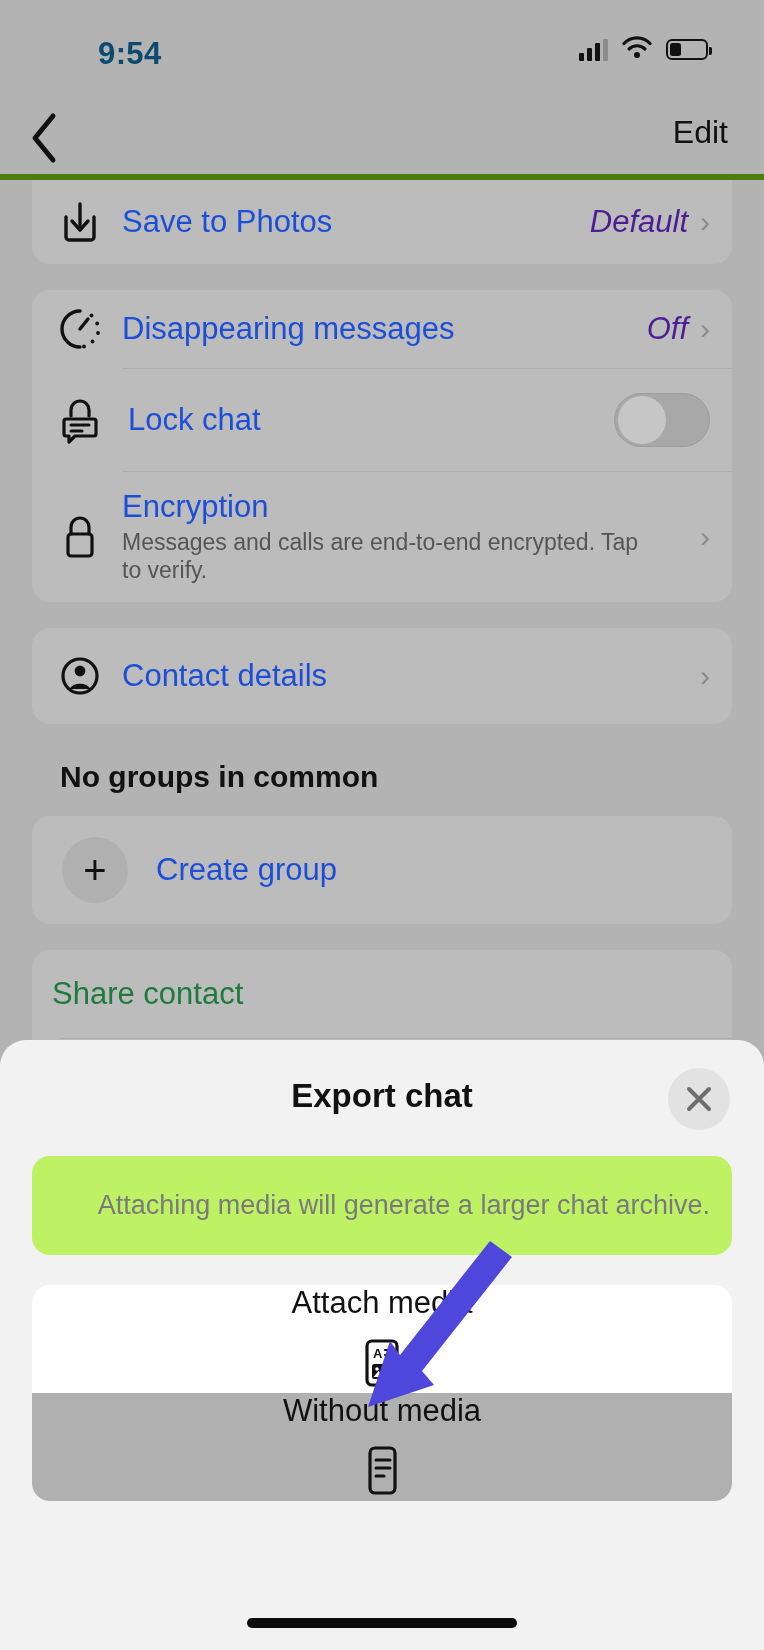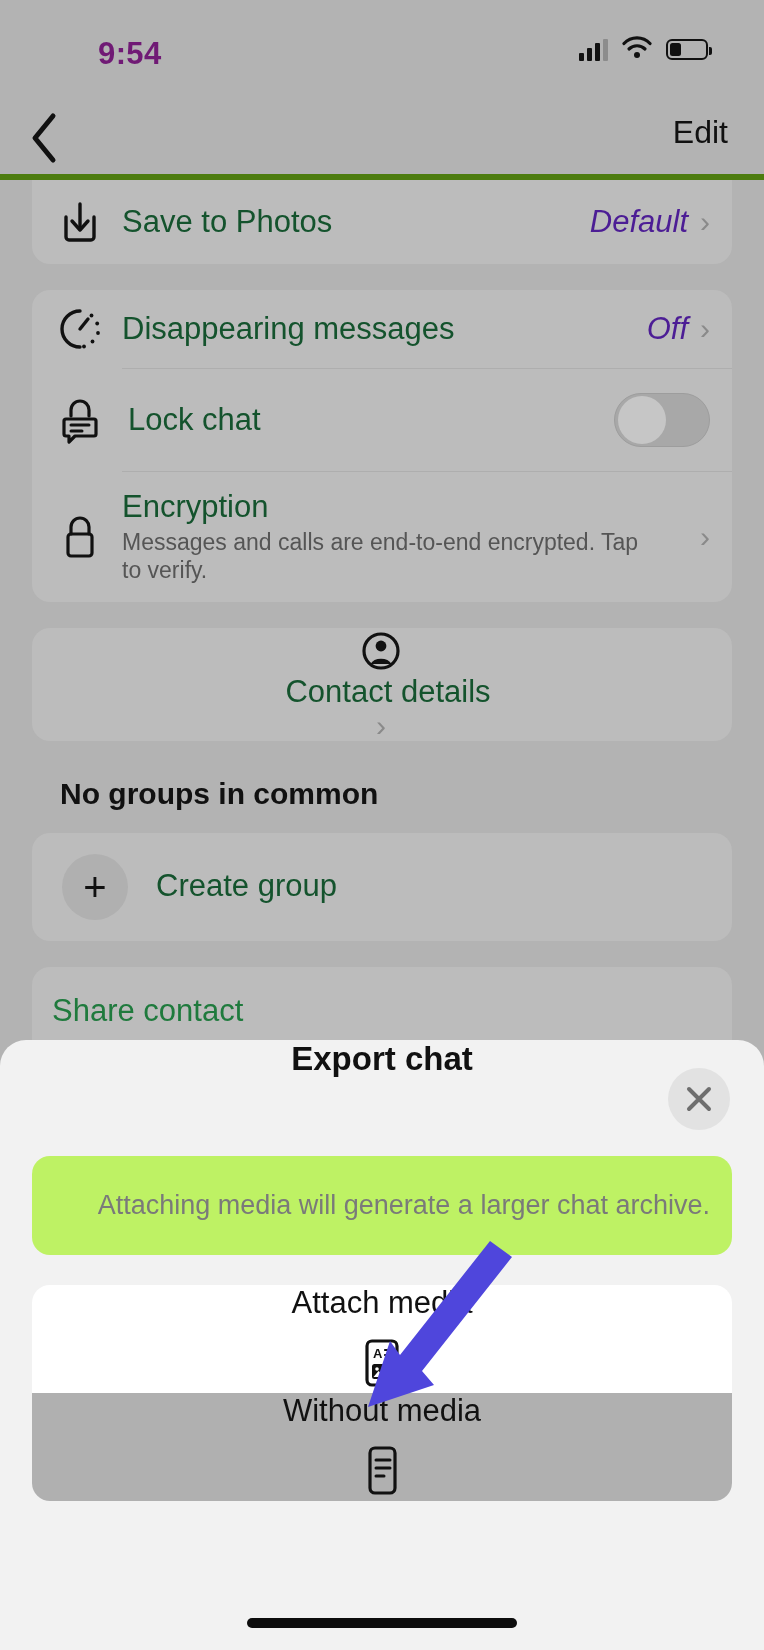--- a/index.html
+++ b/index.html
@@ -15,21 +15,21 @@
     position: absolute; inset: 0;
     background: #b3b3b3;
   }
 
   
   #status-bar {
     height: 100px; position: relative;
   }
   #status-time {
     position: absolute; left: 98px; top: 36px;
-    font-size: 31px; font-weight: 700; color: #701a75;
+    font-size: 31px; font-weight: 700; color: #0c4a6e;
     letter-spacing: .4px;
   }
   #status-icons {
     position: absolute; right: 56px; top: 36px;
     display: flex; align-items: center; gap: 14px;
   }
   .bars { display: flex; align-items: flex-end; gap: 3px; height: 22px; }
   .bars i { display:block; width: 5px; background: #111; border-radius: 1px; }
   .bars i:nth-child(1){ height: 8px; }
   .bars i:nth-child(2){ height: 13px; }
@@ -69,21 +69,21 @@
   .card.cut-top { border-radius: 0 0 18px 18px; margin-top: 0; }
   .row {
     display: flex; align-items: center;
     min-height: 78px; padding: 0 22px 0 20px;
     position: relative;
   }
   .row .ico {
     width: 56px; min-width: 56px; display:flex; align-items:center; justify-content:center;
   }
   .row .txt { flex: 1; padding-left: 14px; }
-  .row .title { font-size: 31px; color: #14532d; line-height: 1.18; }
+  .row .title { font-size: 31px; color: #1d4ed8; line-height: 1.18; }
   .row .sub { font-size: 23px; color: #555; line-height: 1.25; margin-top: 2px; }
   .row .value { font-size: 31px; color: #4c1d95; margin-right: 12px; font-style: italic; }
   .chev { color: #8a8a8a; font-size: 30px; line-height: 1; }
   .sep { height: 1px; background: #aeaeae; margin-left: 90px; }
 
   .toggle {
     width: 96px; height: 54px; border-radius: 27px;
     background: #a8a8a8; border: 1px solid #9d9d9d; position: relative;
   }
   .toggle b {
@@ -106,21 +106,21 @@
 
   
   #sheet {
     position: absolute; left: 0; right: 0; bottom: 0;
     height: 610px;
     background: #f2f2f2;
     border-radius: 26px 26px 0 0;
     z-index: 10;
   }
   #sheet-header {
-    height: 112px; position: relative; display:flex; justify-content:center;
+    height: 112px; position: relative; display:flex; align-items:center; justify-content:center;
   }
   #sheet-title { font-size: 33px; font-weight: 700; color: #111; }
   #close-btn {
     position: absolute; right: 34px; top: 28px;
     width: 62px; height: 62px; border-radius: 50%;
     background: #e2e2e2; display:flex; align-items:center; justify-content:center;
   }
   #info-card {
     margin: 4px 32px 0; background: #bef264; border-radius: 18px;
     padding: 34px 22px; text-align: right;
@@ -248,21 +248,21 @@
         </div>
         <div class="txt">
           <div class="title">Encryption</div>
           <div class="sub" style="max-width:520px;">Messages and calls are end-to-end encrypted. Tap to verify.</div>
         </div>
         <span class="chev">›</span>
       </div>
     </div>
 
     <div class="card">
-      <div class="row" style="min-height:96px;flex-direction:column;">
+      <div class="row" style="min-height:96px;">
         <div class="ico">
           <svg width="46" height="46" viewBox="0 0 46 46">
             <circle cx="23" cy="23" r="17" fill="none" stroke="#111" stroke-width="3.2"></circle>
             <circle cx="23" cy="18" r="5.4" fill="#111"></circle>
             <path d="M12.5 36 a11.5 9 0 0 1 21 0" fill="#111"></path>
           </svg>
         </div>
         <div class="txt">
           <div class="title">Contact details</div>
         </div>

